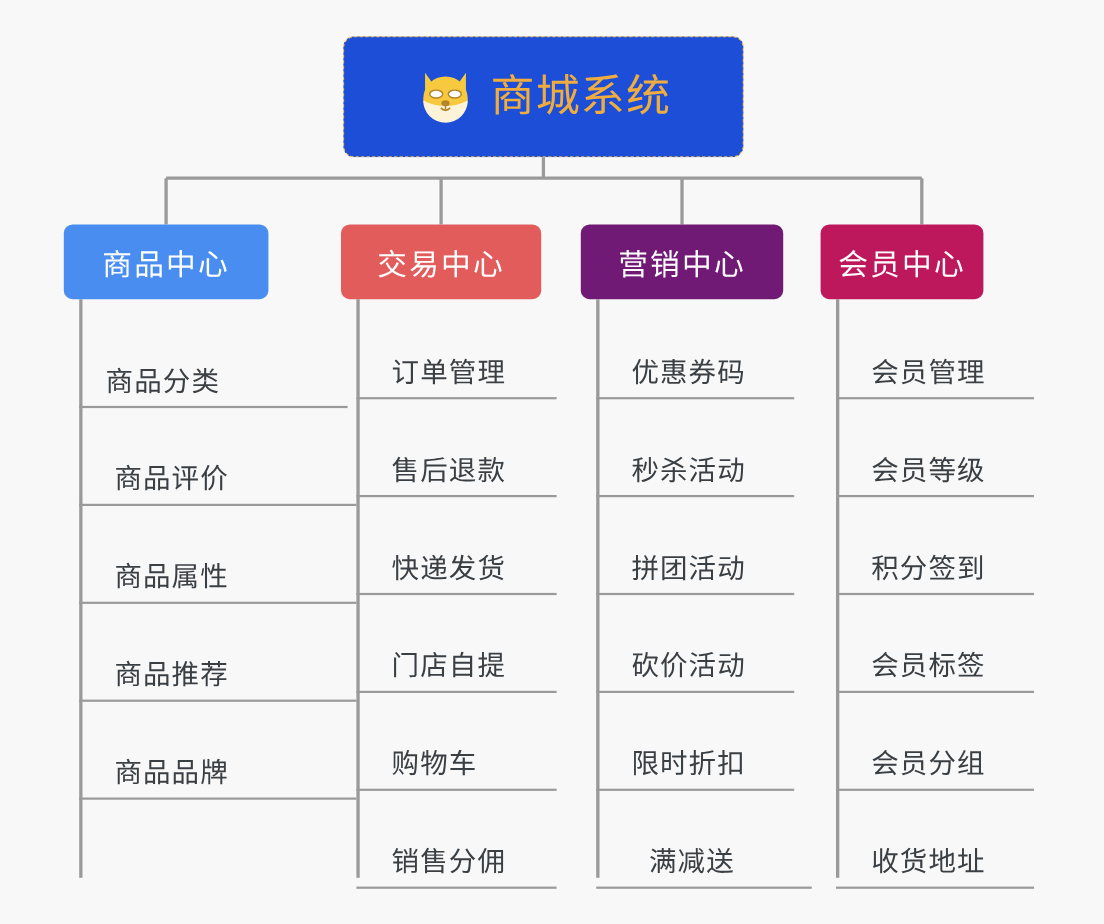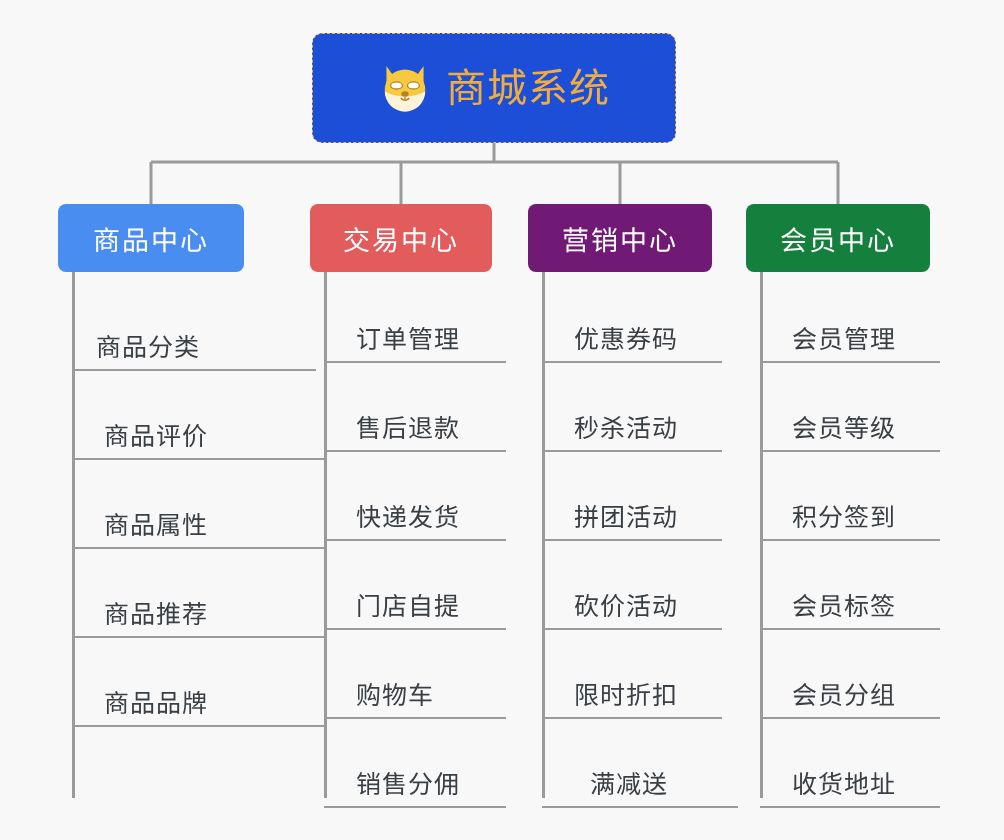--- a/index.html
+++ b/index.html
@@ -190,21 +190,21 @@
           </div>
           <div class="leaf" style="height: 89px;">
             <span class="leaf-inner" style="width: 148px;"><span class="leaf-label">限时折扣</span></span>
           </div>
           <div class="leaf" style="height: 89px;">
             <span class="leaf-inner" style="width: 148px; padding-left: 48px;"><span class="leaf-label">满减送</span></span>
           </div>
         </div>
       </div>
       <div class="column" style="left: 746px;">
-        <div class="cat-box" style="width: 184px; background: #15803d;">
+        <div class="cat-box" style="width: 148px; background: #be185d;">
           <span>会员中心</span>
         </div>
         <div class="trunk" style="height: 526px;"></div>
         <div class="leafs">
           <div class="leaf" style="height: 81px;">
             <span class="leaf-inner" style="width: 148px;"><span class="leaf-label">会员管理</span></span>
           </div>
           <div class="leaf" style="height: 89px;">
             <span class="leaf-inner" style="width: 148px;"><span class="leaf-label">会员等级</span></span>
           </div>

